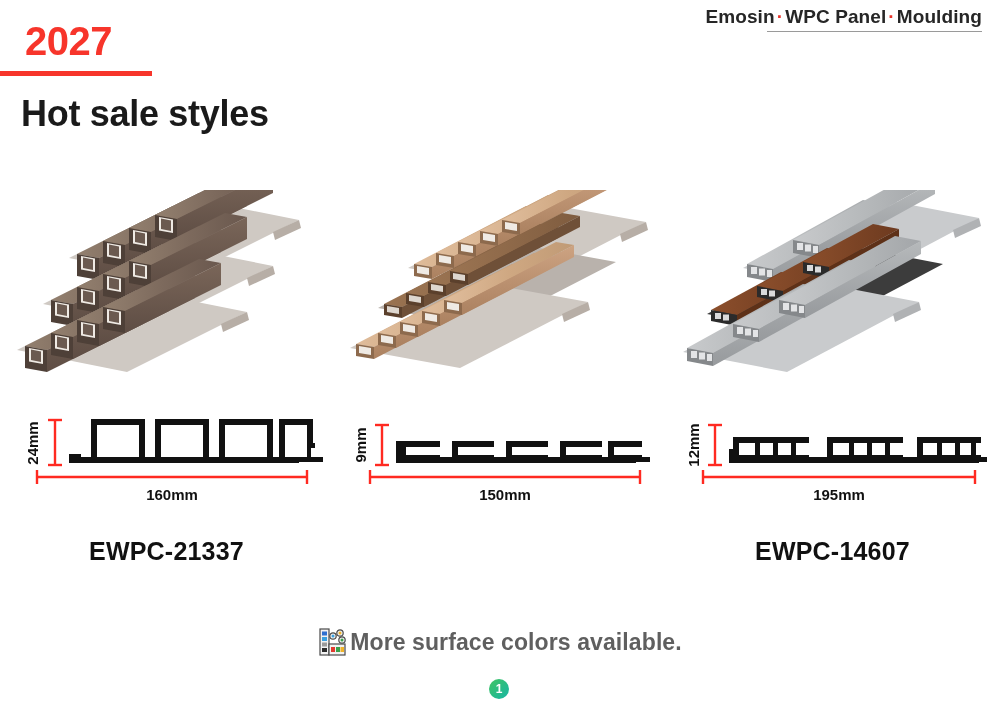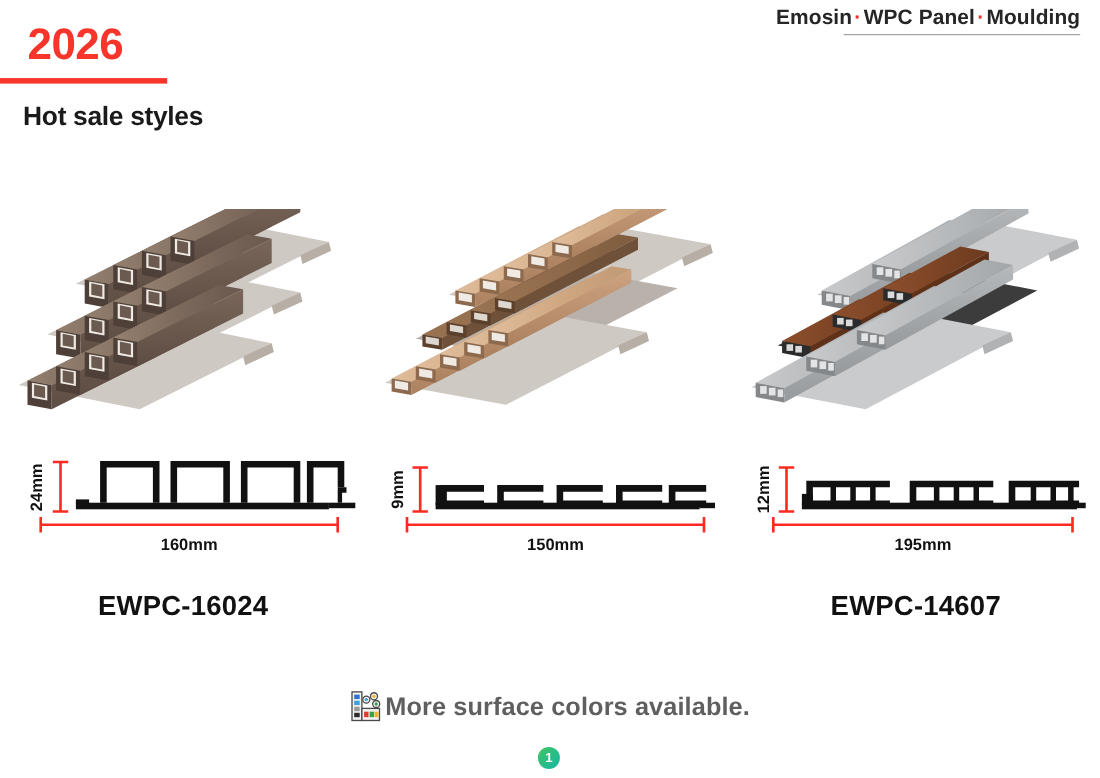--- a/index.html
+++ b/index.html
@@ -58,21 +58,21 @@
     left: 0;
     top: 71px;
     width: 152px;
     height: 5px;
     background: #f7352b;
   }
   .page-title {
     position: absolute;
     left: 21px;
     top: 94px;
-    font-size: 24px;
+    font-size: 36px;
     font-weight: bold;
     color: #1a1a1a;
     letter-spacing: -0.3px;
     line-height: 1.1;
   }
 
   
   .products {
     position: absolute;
     left: 0;
@@ -148,21 +148,21 @@
 </head>
 <body>
 
 <div class="brand-bar">
   <div class="brand-text">
     <span>Emosin</span><span class="sep">·</span><span>WPC Panel</span><span class="sep">·</span><span>Moulding</span>
   </div>
   <div class="brand-rule"></div>
 </div>
 
-<div class="year">2026</div>
+<div class="year">2027</div>
 <div class="red-rule"></div>
 <div class="page-title">Hot sale styles</div>
 
 <div class="products">
 
   <div class="product">
     <div class="photo">
       <svg width="300" height="205" viewBox="0 0 300 205">
         <defs>
           <linearGradient id="p1top" x1="0" y1="0" x2="1" y2="0">
@@ -315,21 +315,21 @@
 
         <g stroke="#ff2a21" stroke-width="2.4">
           <line x1="30" y1="70" x2="300" y2="70"></line>
           <line x1="30" y1="63" x2="30" y2="77"></line>
           <line x1="300" y1="63" x2="300" y2="77"></line>
         </g>
         <text x="165" y="93" text-anchor="middle" font-family="Liberation Sans, sans-serif" font-size="15" font-weight="bold" fill="#111">160mm</text>
       </svg>
     </div>
 
-    <div class="code">EWPC-16024</div>
+    <div class="code">EWPC-21337</div>
   </div>
 
   <div class="product">
     <div class="photo">
       <svg width="300" height="205" viewBox="0 0 300 205">
         <defs>
           <linearGradient id="p2top" x1="0" y1="0" x2="1" y2="0">
             <stop offset="0" stop-color="#e0bd9c"></stop>
               <stop offset=".5" stop-color="#cfa882"></stop>
               <stop offset="1" stop-color="#c09a75"></stop>

